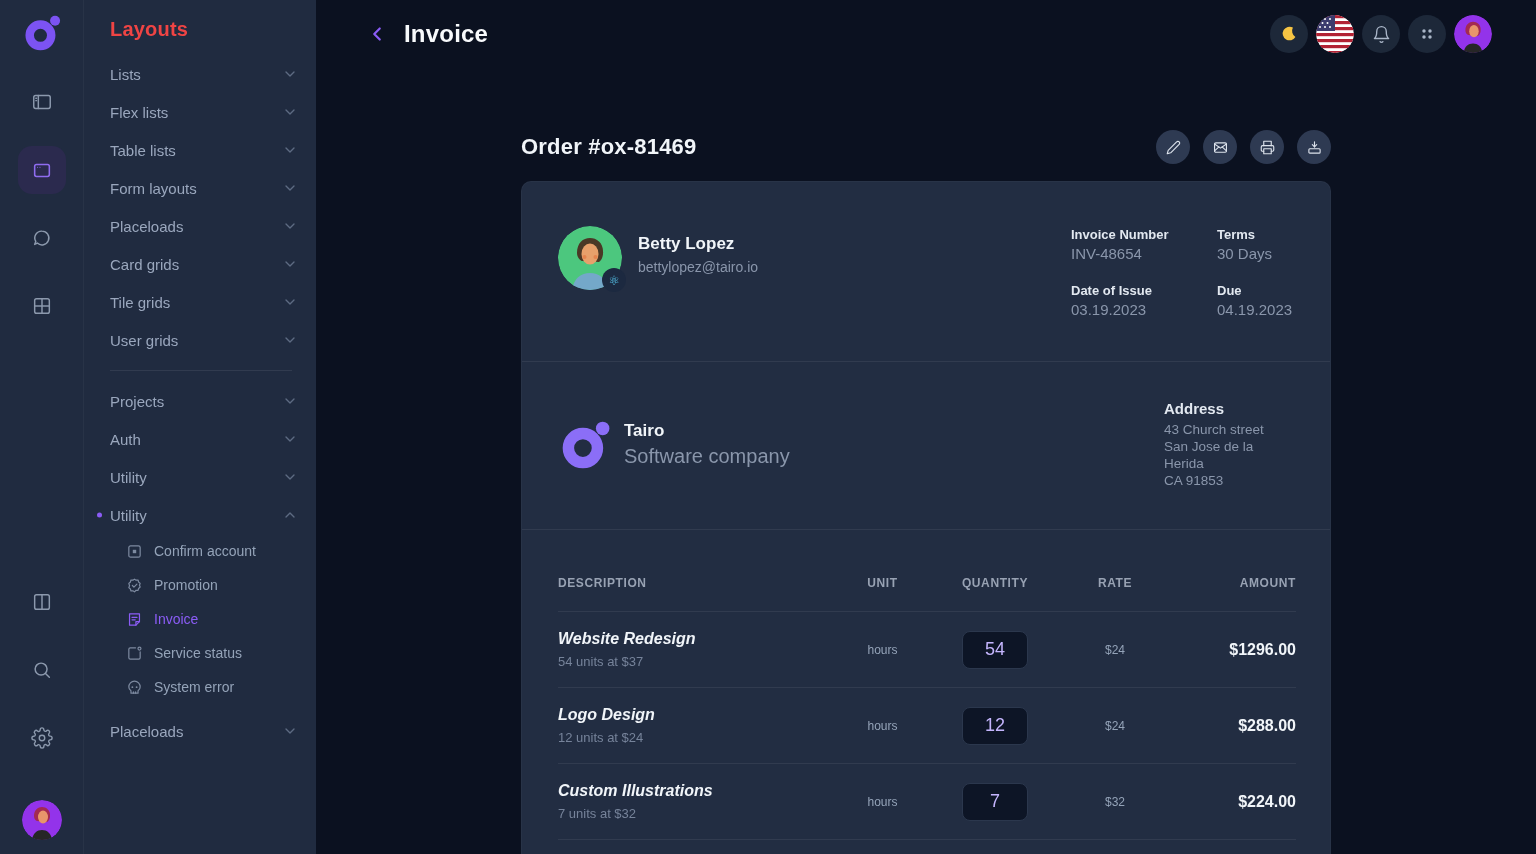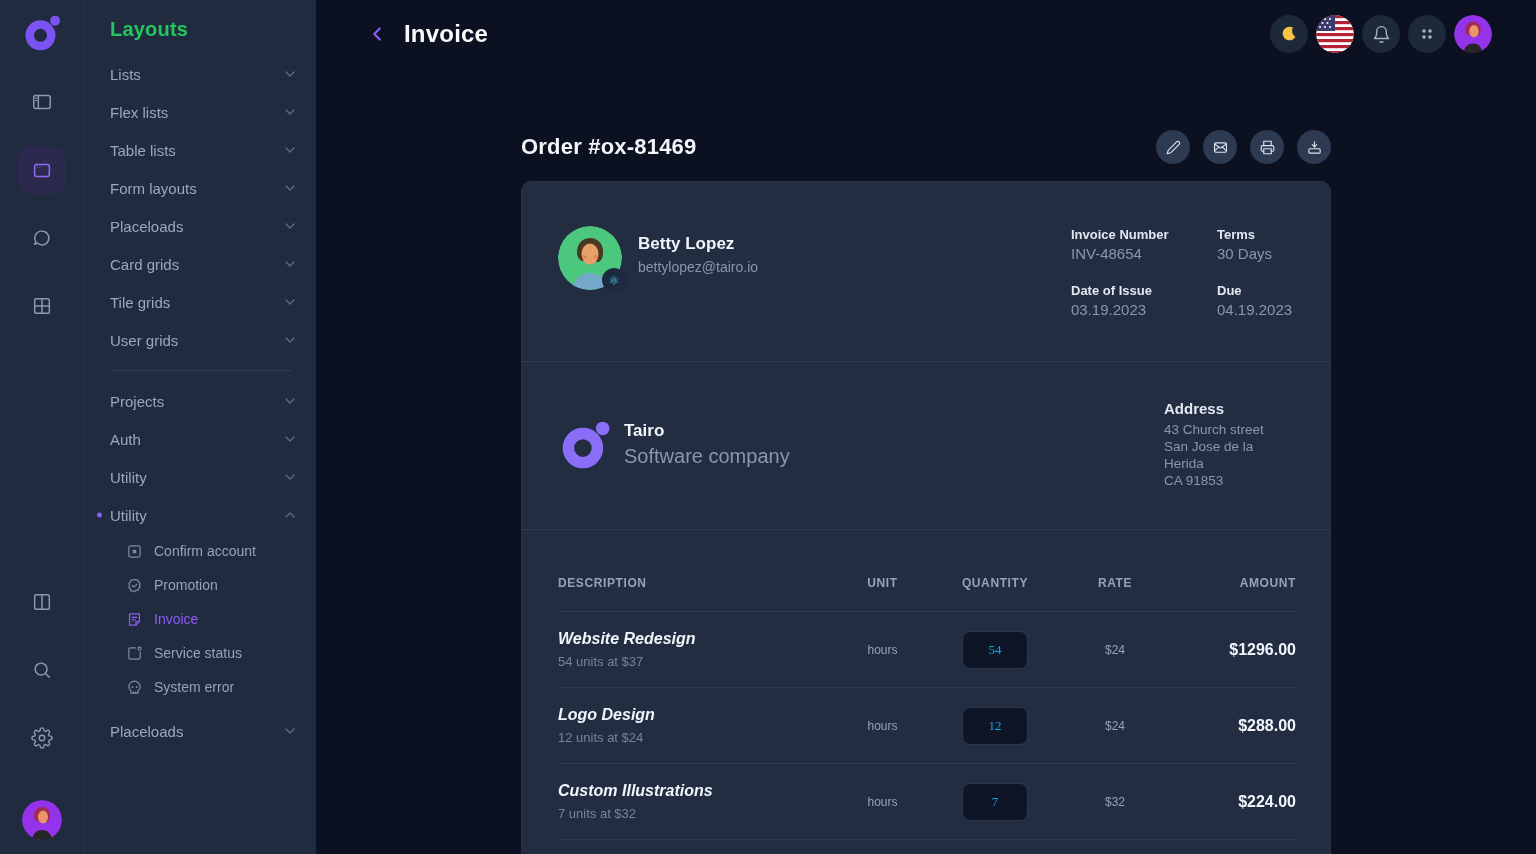--- a/index.html
+++ b/index.html
@@ -25,21 +25,21 @@
   .rail-btn.active { background:#2b2a4e; color:#8f6cf0; }
   .rail-spacer { flex:1; }
   .rail-bottom { display:flex; flex-direction:column; gap:20px; align-items:center; }
   .rail-avatar { width:40px; height:40px; border-radius:50%; overflow:hidden; margin-top:18px; cursor:pointer; }
 
   
   .panel {
     width:232px; flex:0 0 232px; background:#202b40;
     padding:18px 18px 0 26px; display:flex; flex-direction:column;
   }
-  .panel-title { font-size:20px; font-weight:700; color:#22c55e; letter-spacing:.2px; margin-bottom:14px; }
+  .panel-title { font-size:20px; font-weight:700; color:#ef4444; letter-spacing:.2px; margin-bottom:14px; }
   .nav-item {
     height:38px; display:flex; align-items:center; justify-content:space-between;
     color:#9aa7bd; font-size:15px; cursor:pointer;
   }
   .nav-item .chev { color:#5d6b82; }
   .panel-divider { height:1px; background:rgba(255,255,255,0.08); margin:11px 6px 11px 0; }
   .utility-label { position:relative; }
   .utility-label .bullet {
     position:absolute; left:-13px; top:50%; transform:translateY(-50%);
     width:5px; height:5px; border-radius:50%; background:#8b5cf6;
@@ -119,22 +119,22 @@
   .c-unit { width:95px; text-align:center; }
   .c-qty  { width:130px; display:flex; justify-content:center; }
   .c-rate { width:110px; text-align:center; }
   .c-amt  { width:126px; text-align:right; }
   .item-title { font-size:16px; font-weight:700; color:#f1f5f9;font-style:italic; }
   .item-sub { font-size:13px; color:#76839a; margin-top:6px; }
   .cell-muted { font-size:12px; color:#94a3b8; }
   .cell-amt { font-size:16px; font-weight:700; color:#f1f5f9; }
   .qty-input {
     width:66px; height:38px; background:#0d1526; border:1px solid #2b374d; border-radius:8px;
-    color:#0ea5e9; font-size:13px; text-align:center; outline:none;
-    font-family:Liberation Serif, serif;
+    color:#c4b5fd; font-size:18px; text-align:center; outline:none;
+    font-family:Liberation Sans, sans-serif;
   }
 </style>
 </head>
 <body>
 
 <aside class="rail">
   <div class="logo-btn">
     <svg width="40" height="40" viewBox="0 0 52 52">
       <circle cx="24" cy="29" r="14" fill="none" stroke="#7c53f3" stroke-width="11"></circle>
       <circle cx="43" cy="10" r="6.5" fill="#7c53f3"></circle>

